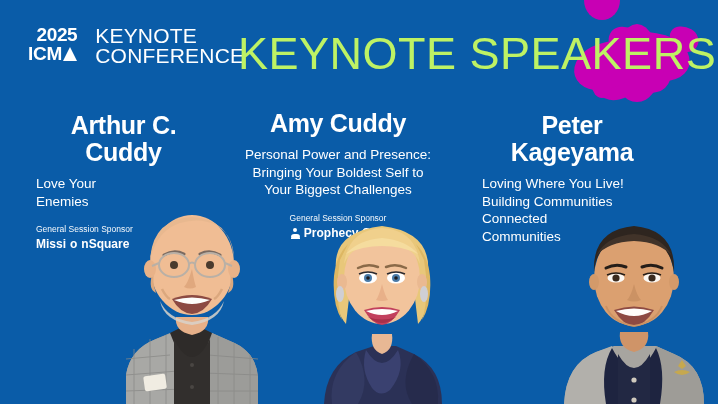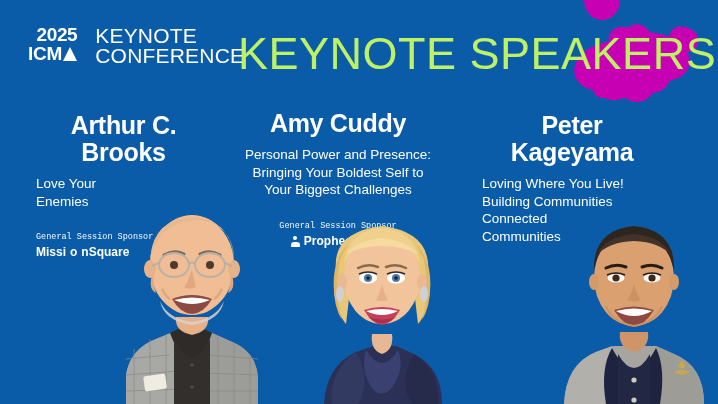--- a/index.html
+++ b/index.html
@@ -57,21 +57,21 @@
     position:absolute;left:238px;top:28px;
     font-size:45px;line-height:52px;font-weight:300;
     color:#bef264;letter-spacing:.5px;white-space:nowrap;
     font-family:"Liberation Sans",sans-serif;
   }
 
   
   .sp{position:absolute;color:#fff;}
   .sp-name{font-weight:bold;font-size:25px;line-height:27px;letter-spacing:-.3px;text-align:center;}
   .sp-talk{font-size:13.5px;line-height:17.5px;font-weight:normal;margin-top:9px;}
-  .sp-sponsor-label{font-size:8.5px;line-height:11px;margin-top:22px;opacity:.97;font-family:Liberation Mono, monospace;}
+  .sp-sponsor-label{font-size:8.5px;line-height:11px;margin-top:14px;opacity:.97;}
   .sp-sponsor-name{font-size:12px;line-height:15px;font-weight:bold;margin-top:2px;display:flex;align-items:center;gap:4px;}
 
   #sp1{left:36px;top:112px;width:175px;text-align:left;}
   #sp2{left:238px;top:110px;width:200px;text-align:center;}
   #sp2 .sp-sponsor-name{justify-content:center;}
   #sp3{left:482px;top:112px;width:180px;text-align:left;}
 
   .ms-dot{color:#fff;}
   .person-glyph{width:9px;height:11px;display:inline-block;position:relative;}
   .person-glyph i{position:absolute;background:#fff;display:block;}
@@ -122,21 +122,21 @@
     </div>
     <div class="logo-dates">
     </div>
   </div>
 
   <div class="headline">KEYNOTE SPEAKERS</div>
 
   <div class="sp" id="sp1">
     <div class="sp-name">
       <div>Arthur C.</div>
-      <div>Brooks</div>
+      <div>Cuddy</div>
     </div>
     <div class="sp-talk">
       <div>Love Your</div>
       <div>Enemies</div>
     </div>
     <div class="sp-sponsor-label">General Session Sponsor</div>
     <div class="sp-sponsor-name">
       <span>Missi</span>
         <span class="ms-dot">o</span>
         <span>nSquare</span>

